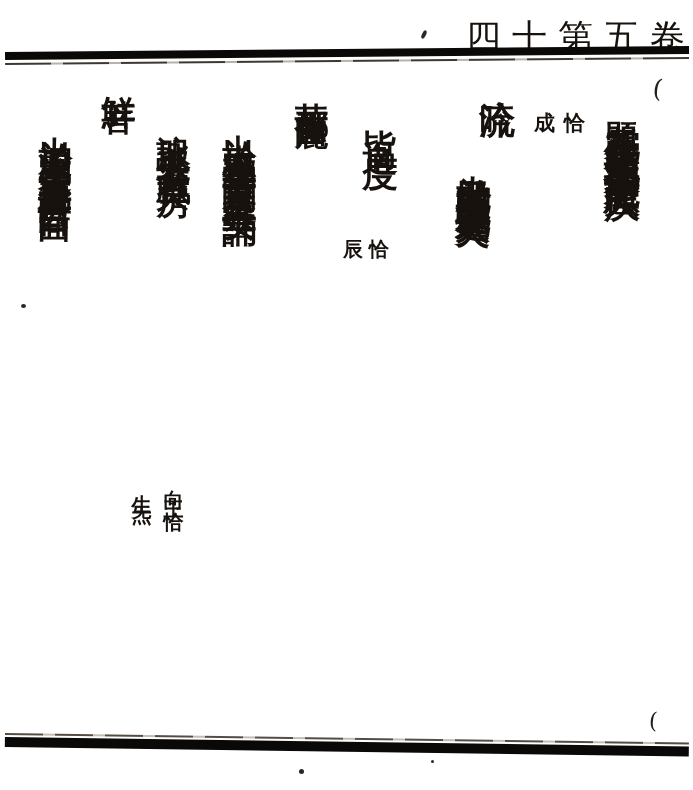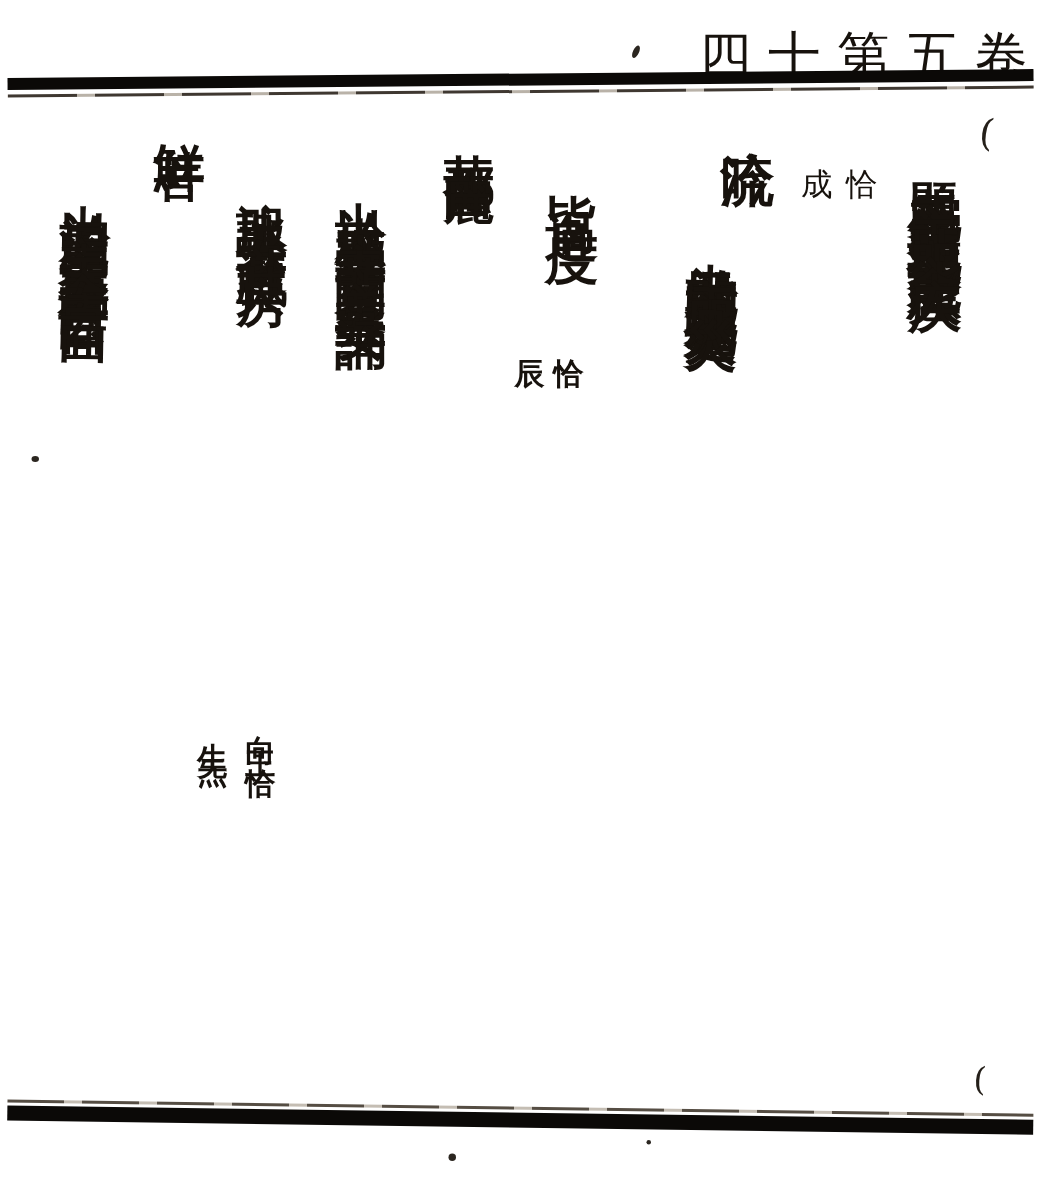--- a/index.html
+++ b/index.html
@@ -27,21 +27,21 @@
   
   .vcol{
     position:absolute;
     writing-mode:vertical-rl;
     text-orientation:upright;
     font-weight:bold;
     white-space:nowrap;
     color:#17120d;
   }
   .c1 {left:598px;top:92px; font-size:36px;letter-spacing:4.3px;}
-  .n1 {position:absolute;left:534px;top:109px;font-size:21px;letter-spacing:9px;font-weight:normal;white-space:nowrap;text-align:right;}
+  .n1 {position:absolute;left:534px;top:109px;font-size:21px;letter-spacing:9px;font-weight:bold;white-space:nowrap;text-align:right;}
   .c2t{left:473px;top:71px; font-size:36px;letter-spacing:2px;}
   .c2b{left:451px;top:147px;font-size:35px;letter-spacing:2.4px;transform:rotate(1.5deg);transform-origin:50% 0;}
   .c3 {left:356px;top:101px;font-size:36px;letter-spacing:11px;}
   .n2 {position:absolute;left:343px;top:236px;font-size:20px;letter-spacing:6px;font-weight:bold;white-space:nowrap;}
   .c4 {left:289px;top:75px; font-size:34px;letter-spacing:5px;}
   .c5 {left:217px;top:107px;font-size:34px;letter-spacing:5.2px;}
   .c6 {left:151px;top:107px;font-size:34px;letter-spacing:6px;}
   .n3r{left:161px;top:474px;font-size:20px;letter-spacing:11px;}
   .n3l{left:129px;top:479px;font-size:20px;letter-spacing:10px;}
   .c7 {left:96px; top:69px; font-size:34px;letter-spacing:4px;}

